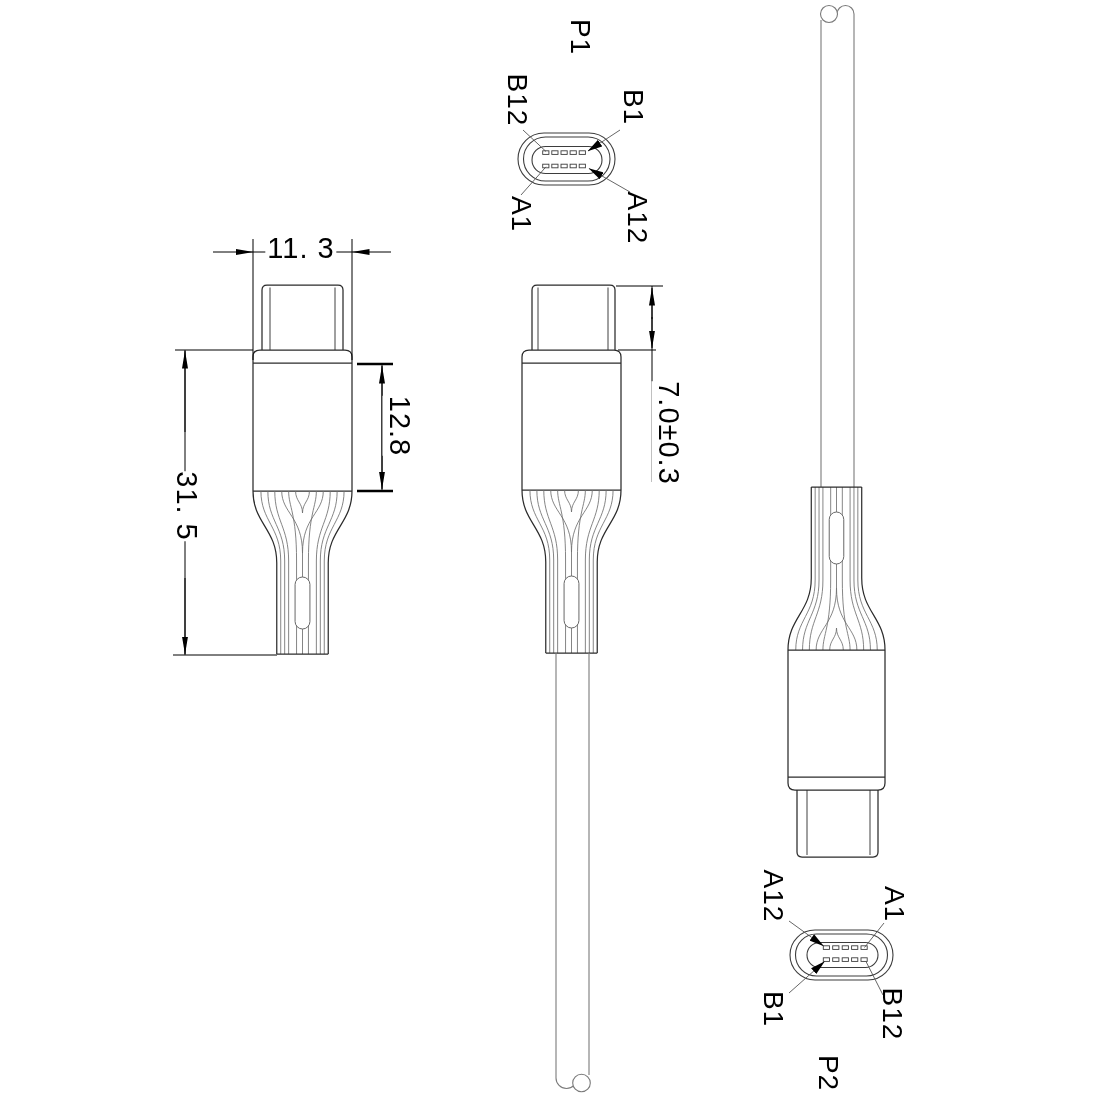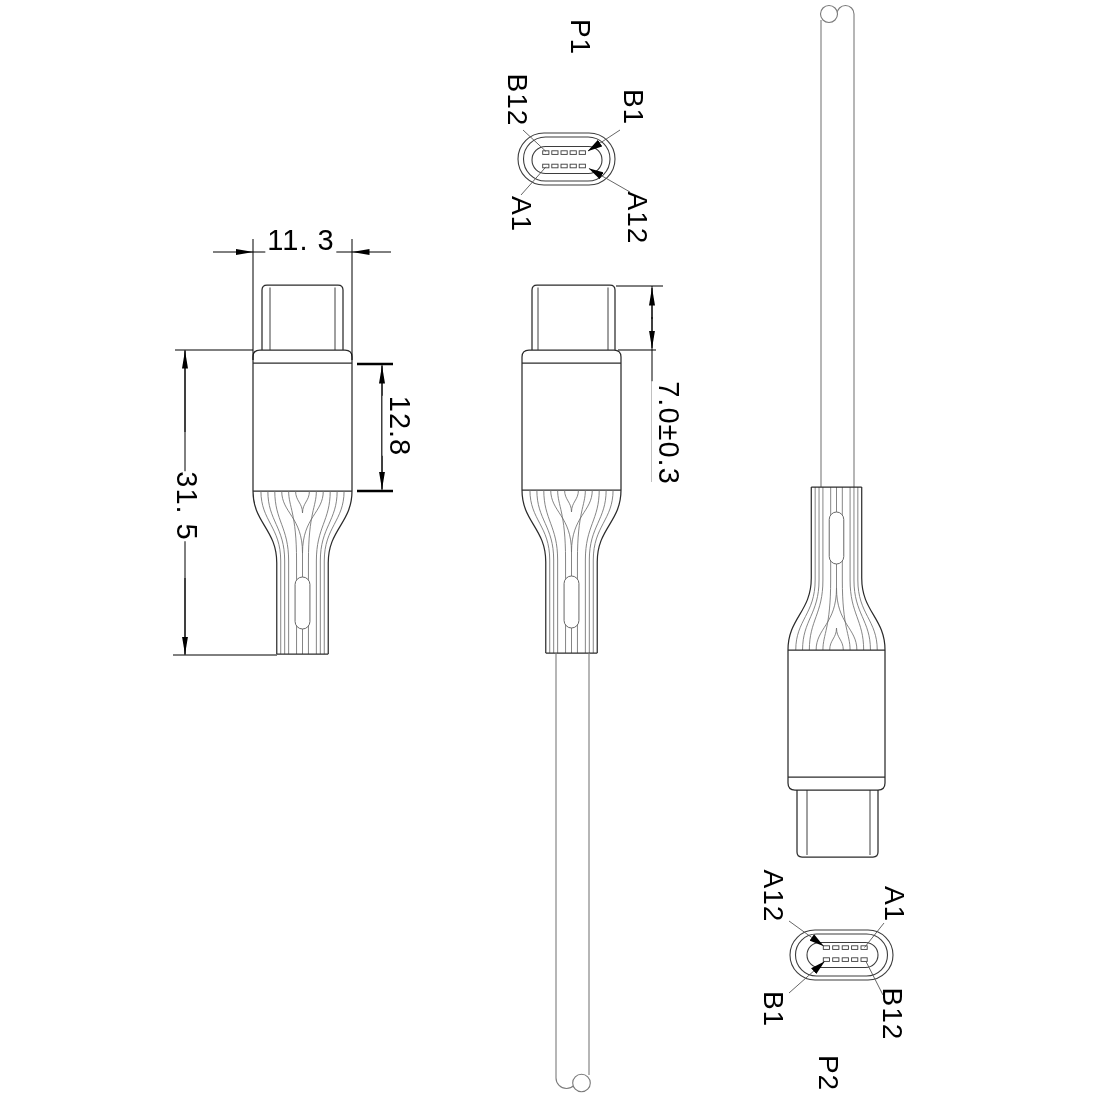--- a/index.html
+++ b/index.html
@@ -199,18 +199,18 @@
 <div class="lbl rot" style="left:633px;top:107px">B1</div>
 <div class="lbl rot" style="left:521px;top:214px">A1</div>
 <div class="lbl rot" style="left:637px;top:218px">A12</div>
 
 <div class="lbl rot" style="left:773px;top:896px">A12</div>
 <div class="lbl rot" style="left:894px;top:904px">A1</div>
 <div class="lbl rot" style="left:773px;top:1009px">B1</div>
 <div class="lbl rot" style="left:892px;top:1014px">B12</div>
 <div class="lbl rot" style="left:828px;top:1073px">P2</div>
 
-<div class="lbl dim" style="left:301px;top:240px">11. 3</div>
+<div class="lbl dim" style="left:301px;top:248px">11. 3</div>
 <div class="lbl dim rot" style="left:186px;top:506px">31. 5</div>
 <div class="lbl dim rot" style="left:399px;top:426px">12.8</div>
 <div class="lbl dim rot" style="left:668px;top:433px">7.0±0.3</div>
 
 </div>
 
 </body></html>

